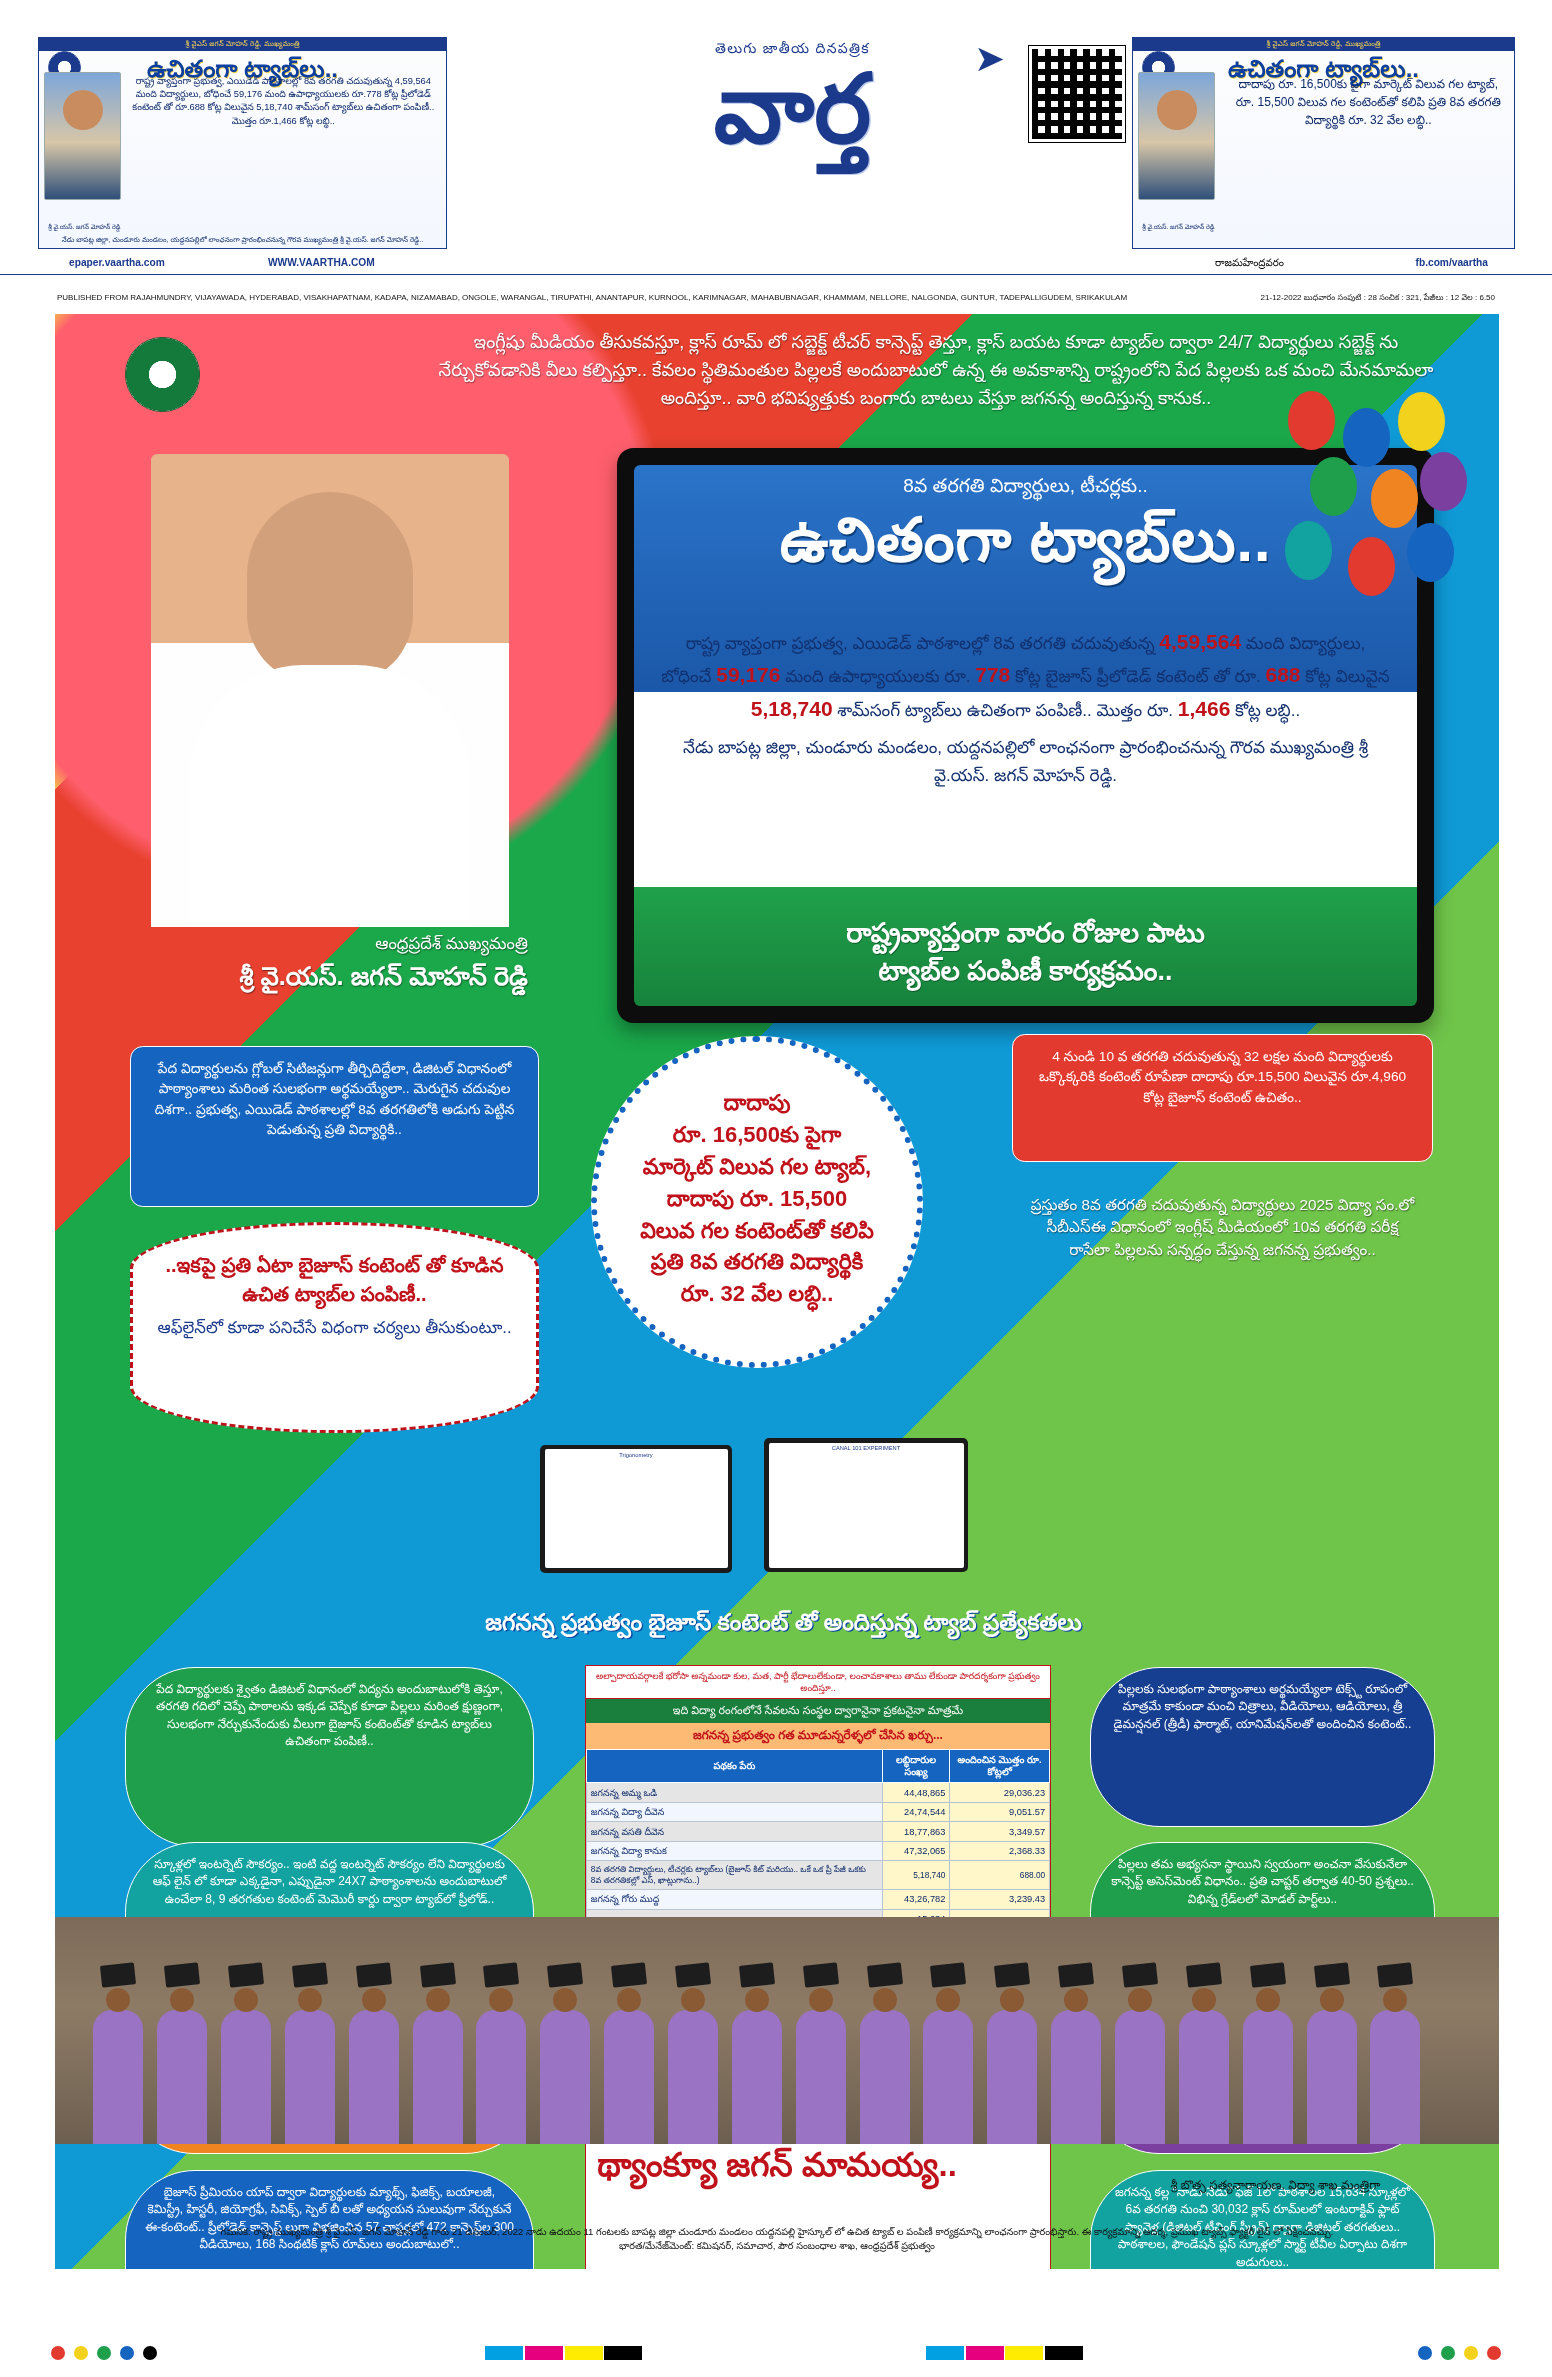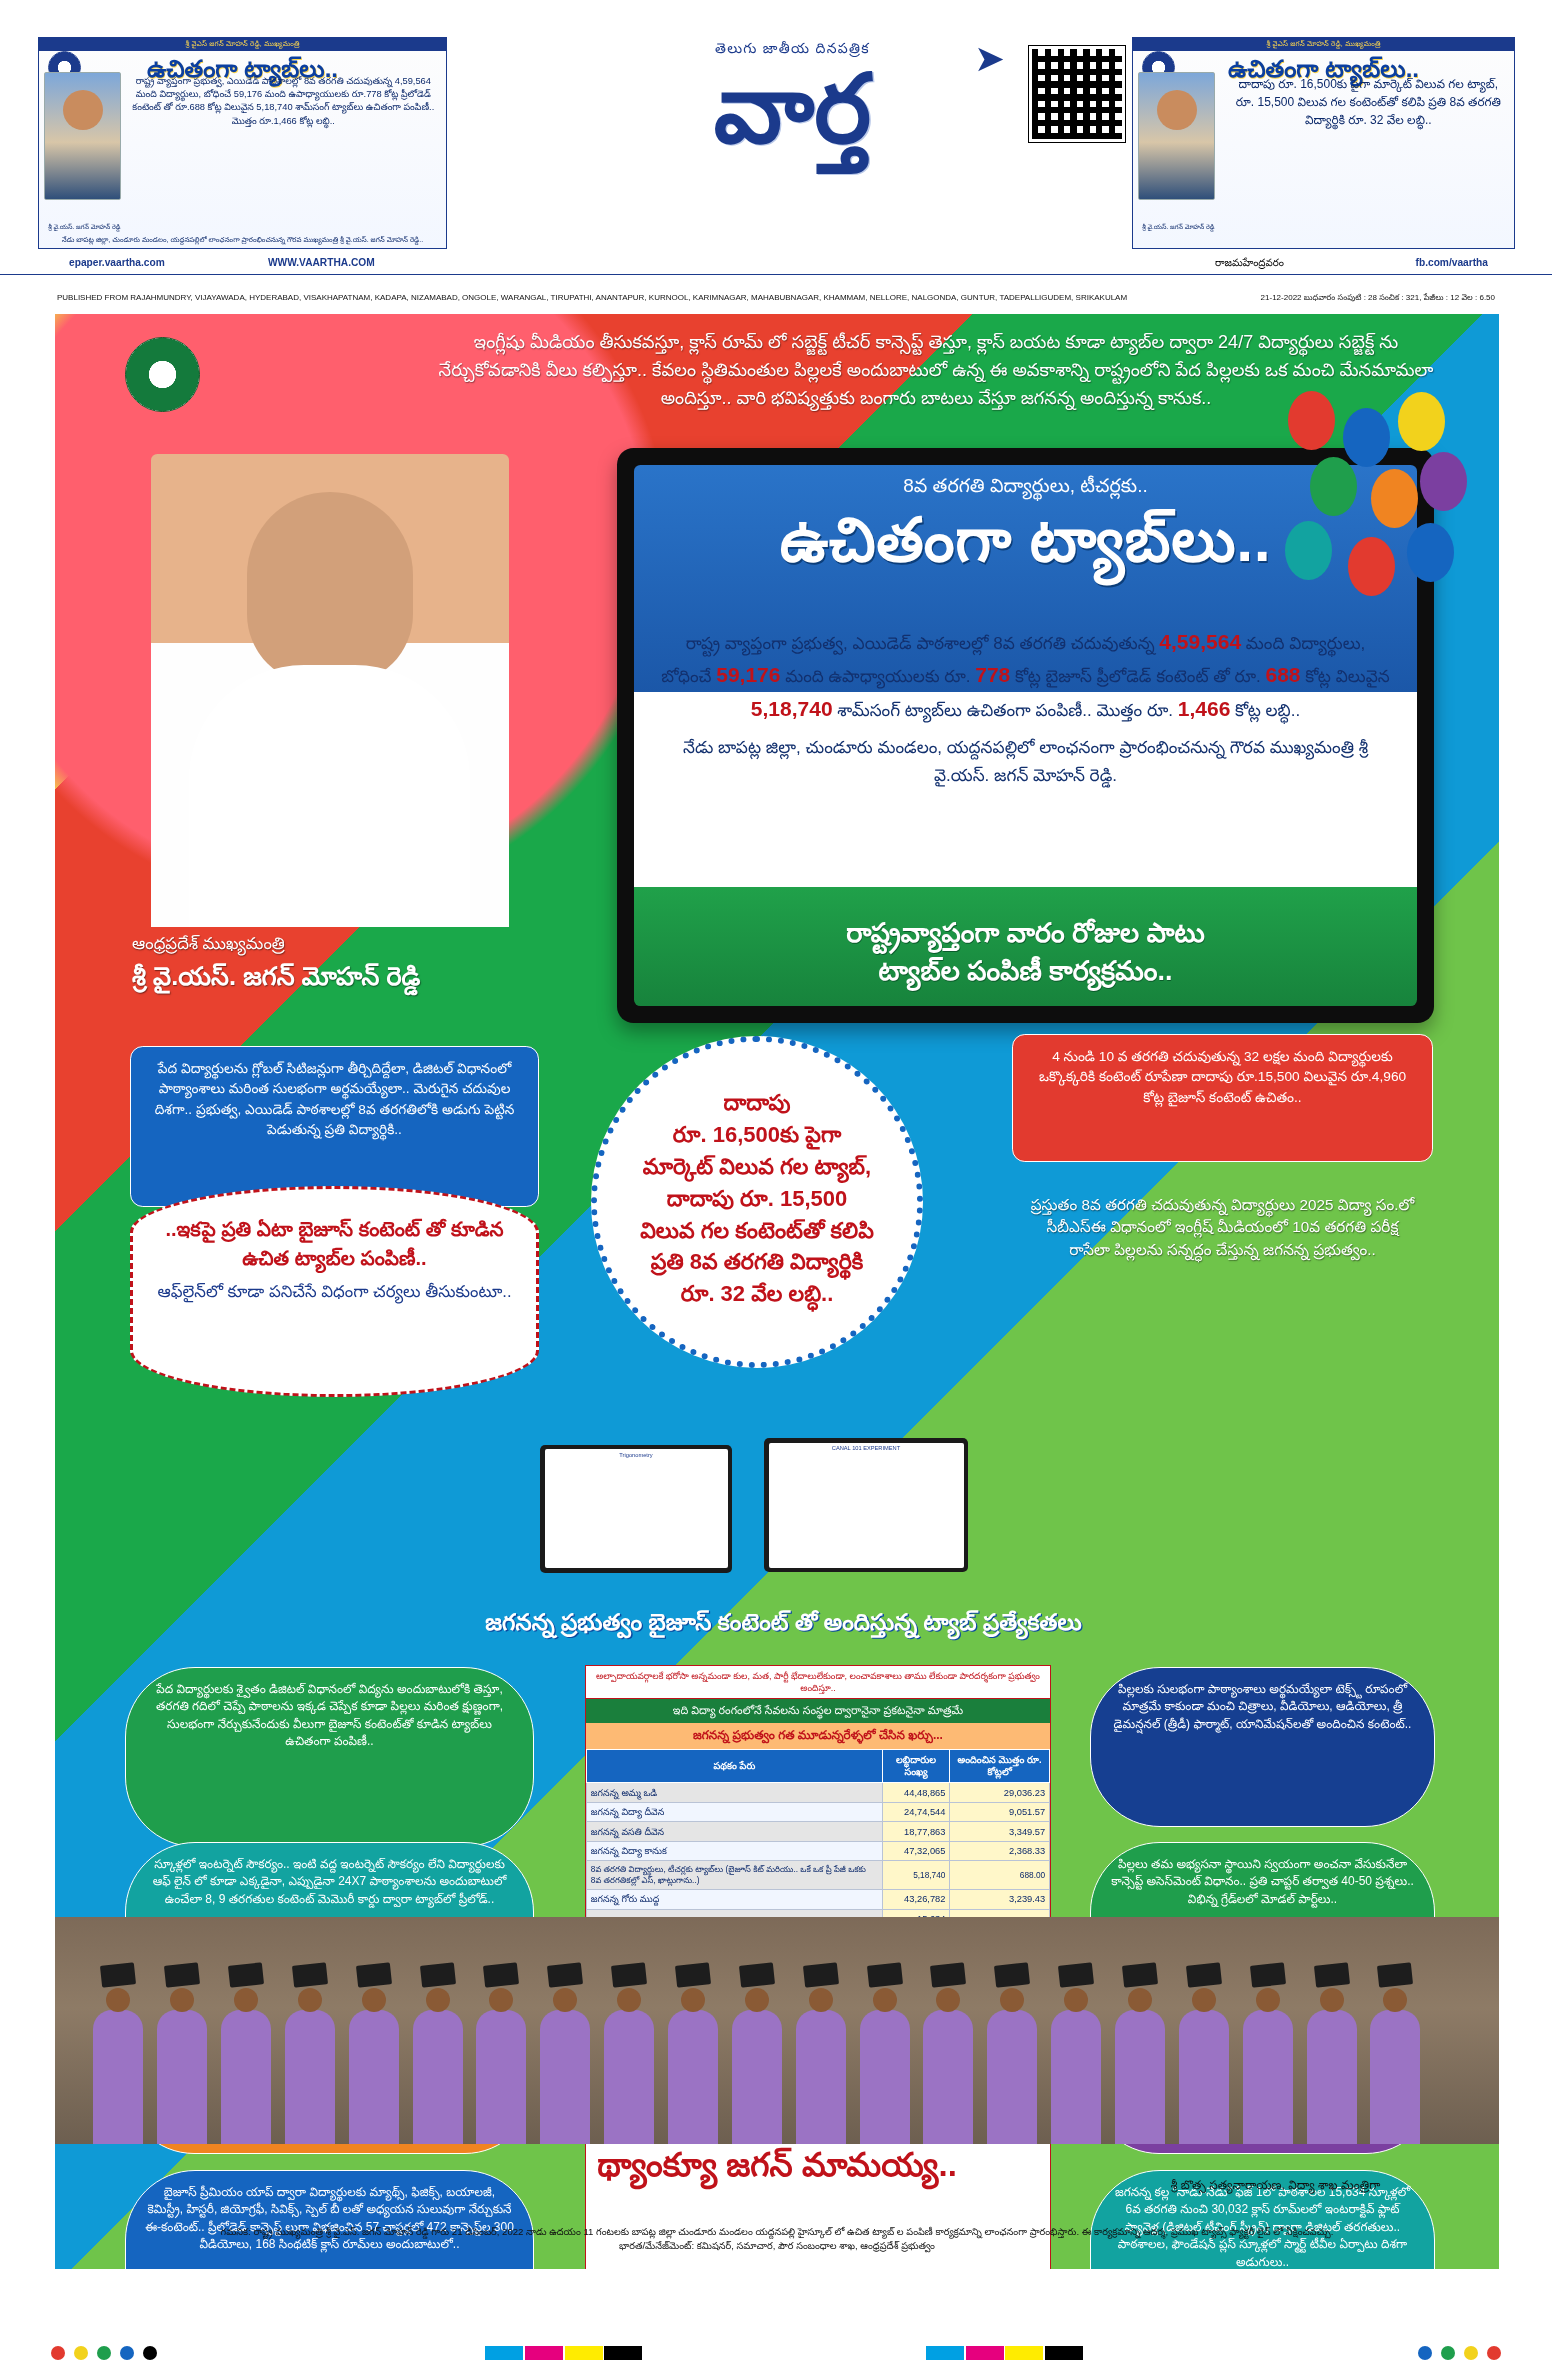--- a/index.html
+++ b/index.html
@@ -133,21 +133,21 @@
   }
   .cm-photo::before {
     content: ""; position: absolute; left: 96px; top: 38px; width: 166px; height: 192px;
     background: #d2a07a; border-radius: 83px 83px 70px 70px;
   }
   .cm-photo::after {
     content: ""; position: absolute; left: 38px; top: 211px; width: 281px; height: 262px;
     background: #ffffff; border-radius: 115px 115px 0 0;
   }
   .cm-label {
-    position: absolute; left: 77px; top: 618px; width: 396px; text-align: left;
+    position: absolute; left: 77px; top: 618px; width: 396px; text-align: right;
     color: #ffffff; font-size: 16.6px; line-height: 1.5; text-shadow: 0.6px 0.6px 1.3px rgba(0,0,0,.5);
   }
   .cm-name { font-size: 25.5px; color: #ffffff; font-weight: bold; }
 
   .tablet {
     position: absolute; left: 562px; top: 134px; width: 817px; height: 575px;
     background: #0d0d0d; border-radius: 16.6px; padding: 16.6px;
     box-shadow: 0 9px 19px rgba(0,0,0,.35);
   }
   .tablet-screen {
@@ -182,21 +182,21 @@
   
   .cal {
     position: absolute; border-radius: 12.8px; padding: 11.5px 14px;
     font-size: 13.7px; line-height: 1.5; text-align: center;
   }
   .cal-left {
     left: 75px; top: 732px; width: 409px; height: 161px;
     background: #1565c0; color: #ffffff; border: 1.9px solid #ffffff;
   }
   .starburst {
-    position: absolute; left: 75px; top: 872px; width: 409px; height: 211px;
+    position: absolute; left: 75px; top: 908px; width: 409px; height: 211px;
     background: #ffffff; color: #c0121a; font-size: 20px; font-weight: bold;
     line-height: 1.48; text-align: center; padding: 25.5px 19px;
     border: 3.8px dashed #c0121a; border-radius: 50% 50% 50% 50%/ 22% 22% 22% 22%;
   }
   .starburst .sub { color: #1b3a8c; font-size: 16.6px; font-weight: normal; display: block; margin-top: 6.4px; }
   .burst-center {
     position: absolute; left: 536px; top: 722px; width: 332px; height: 332px;
     background: #ffffff; border-radius: 50%;
     border: 6.4px dotted #1565c0;
     color: #c0121a; font-size: 22px; font-weight: bold; line-height: 1.45;

